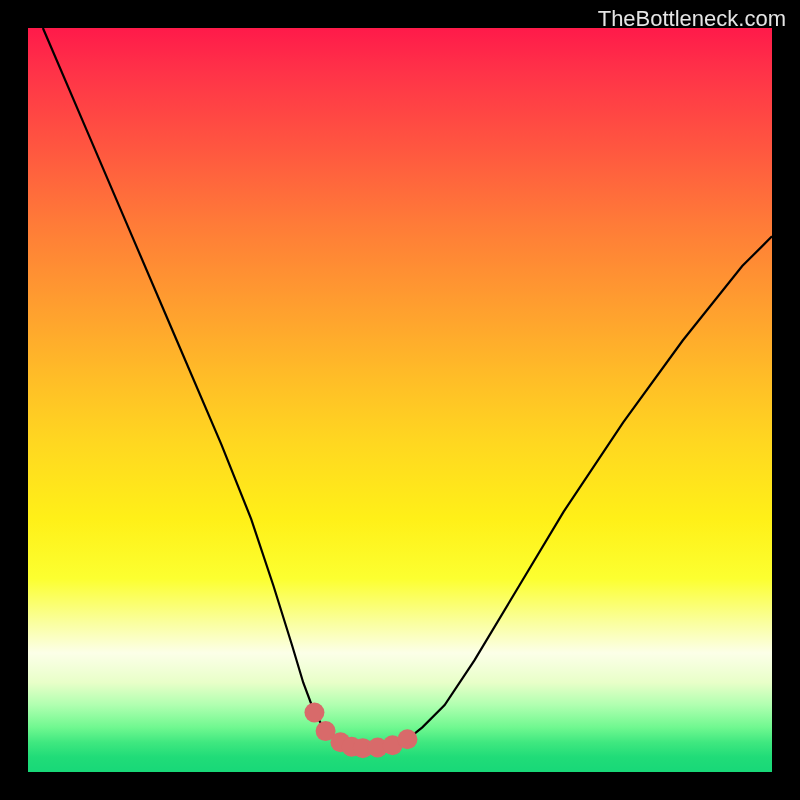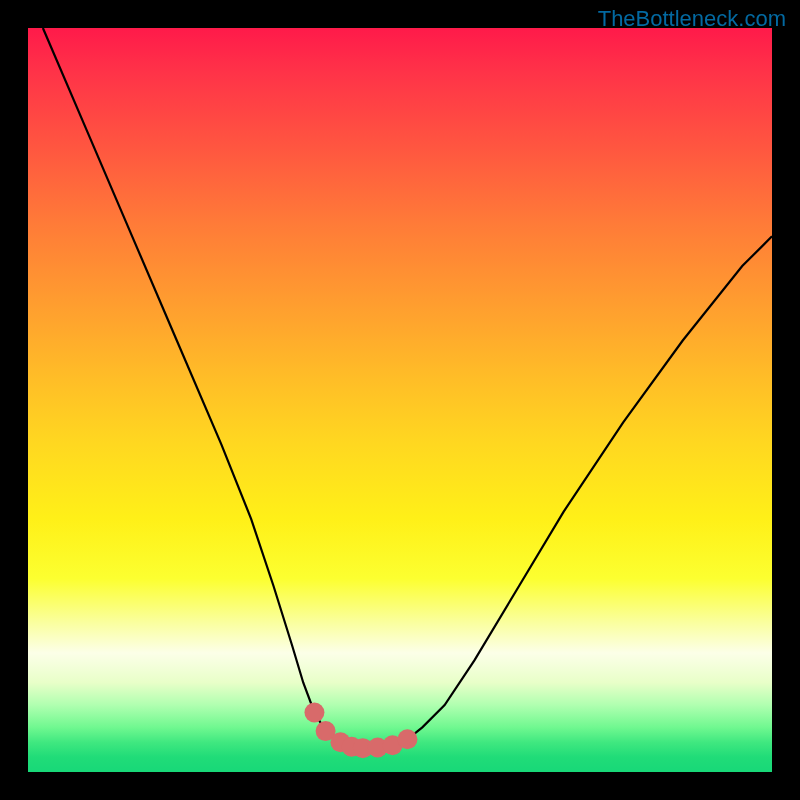--- a/index.html
+++ b/index.html
@@ -7,21 +7,21 @@
     width: 800px;
     height: 800px;
     background: #000;
     position: relative;
     font-family: Arial, sans-serif;
   }
   .watermark {
     position: absolute;
     top: 6px;
     right: 14px;
-    color: #0369a1;
+    color: #e5e5e5;
     font-size: 22px;
     font-weight: 500;
     z-index: 10;
   }
   .plot-area {
     position: absolute;
     left: 28px;
     top: 28px;
     width: 744px;
     height: 744px;

